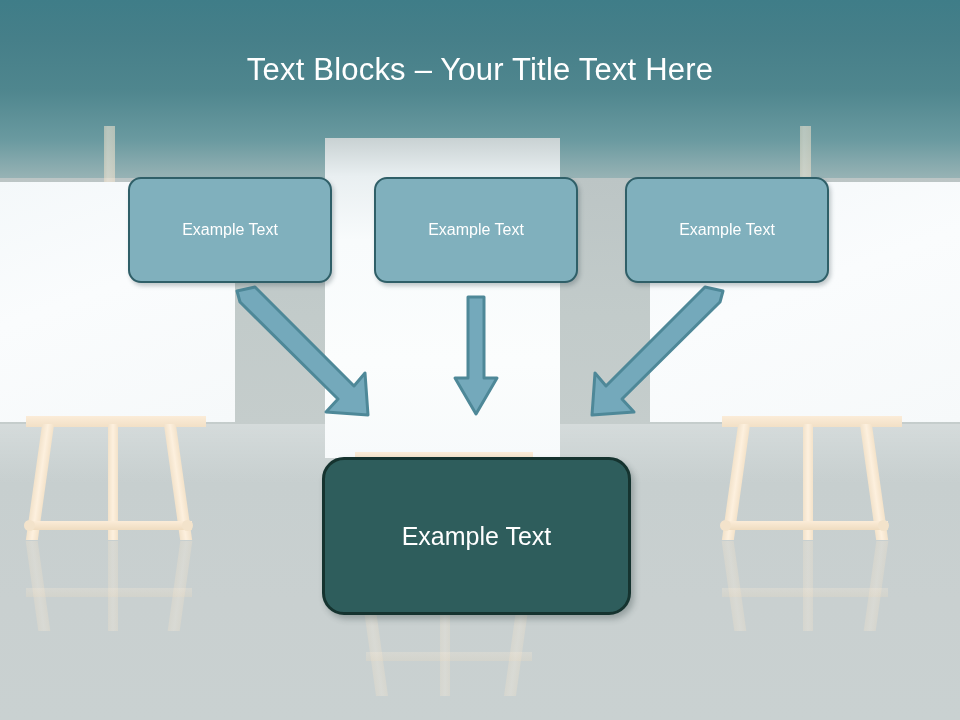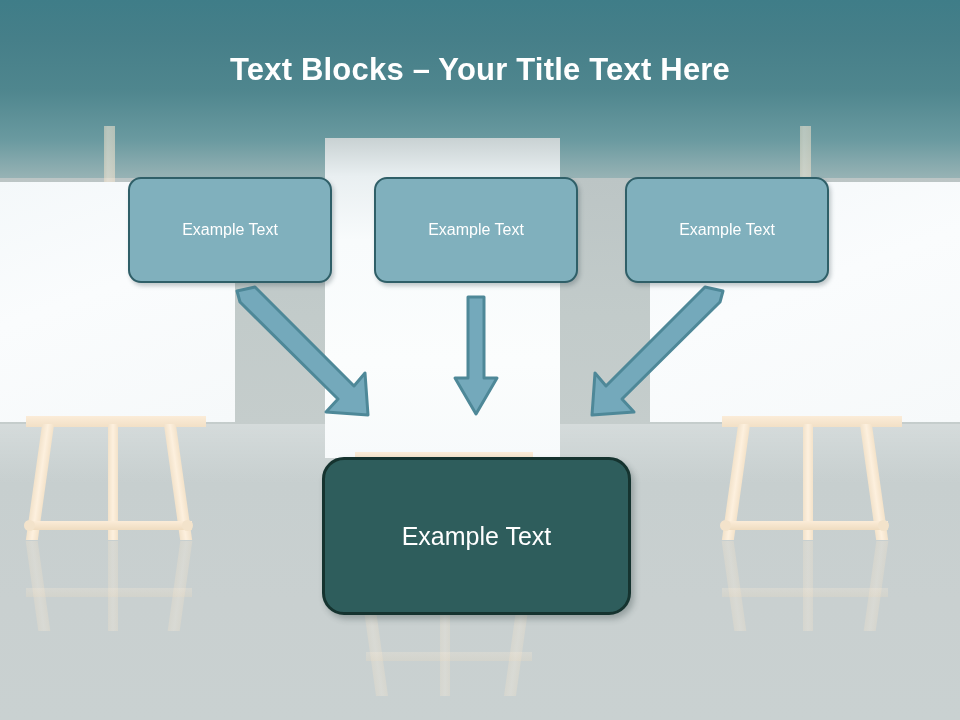--- a/index.html
+++ b/index.html
@@ -91,22 +91,22 @@
     position: absolute;
     left: 0; top: 50px;
     width: 960px;
     text-align: center;
     color: #ffffff;
     font-size: 31px;
     line-height: 40px;
     letter-spacing: 0.2px;
     white-space: nowrap;
   }
-  .title .b { font-weight: bold; }
-  .title .n { font-weight: bold; }
+  .title .b { font-weight: normal; }
+  .title .n { font-weight: normal; }
 
   
   .tbox {
     position: absolute;
     width: 200px;
     height: 102px;
     border: 2px solid #2f5f68;
     border-radius: 13px;
     background: #80b0bd;
     box-shadow: 2px 3px 4px rgba(60,80,85,0.30);

